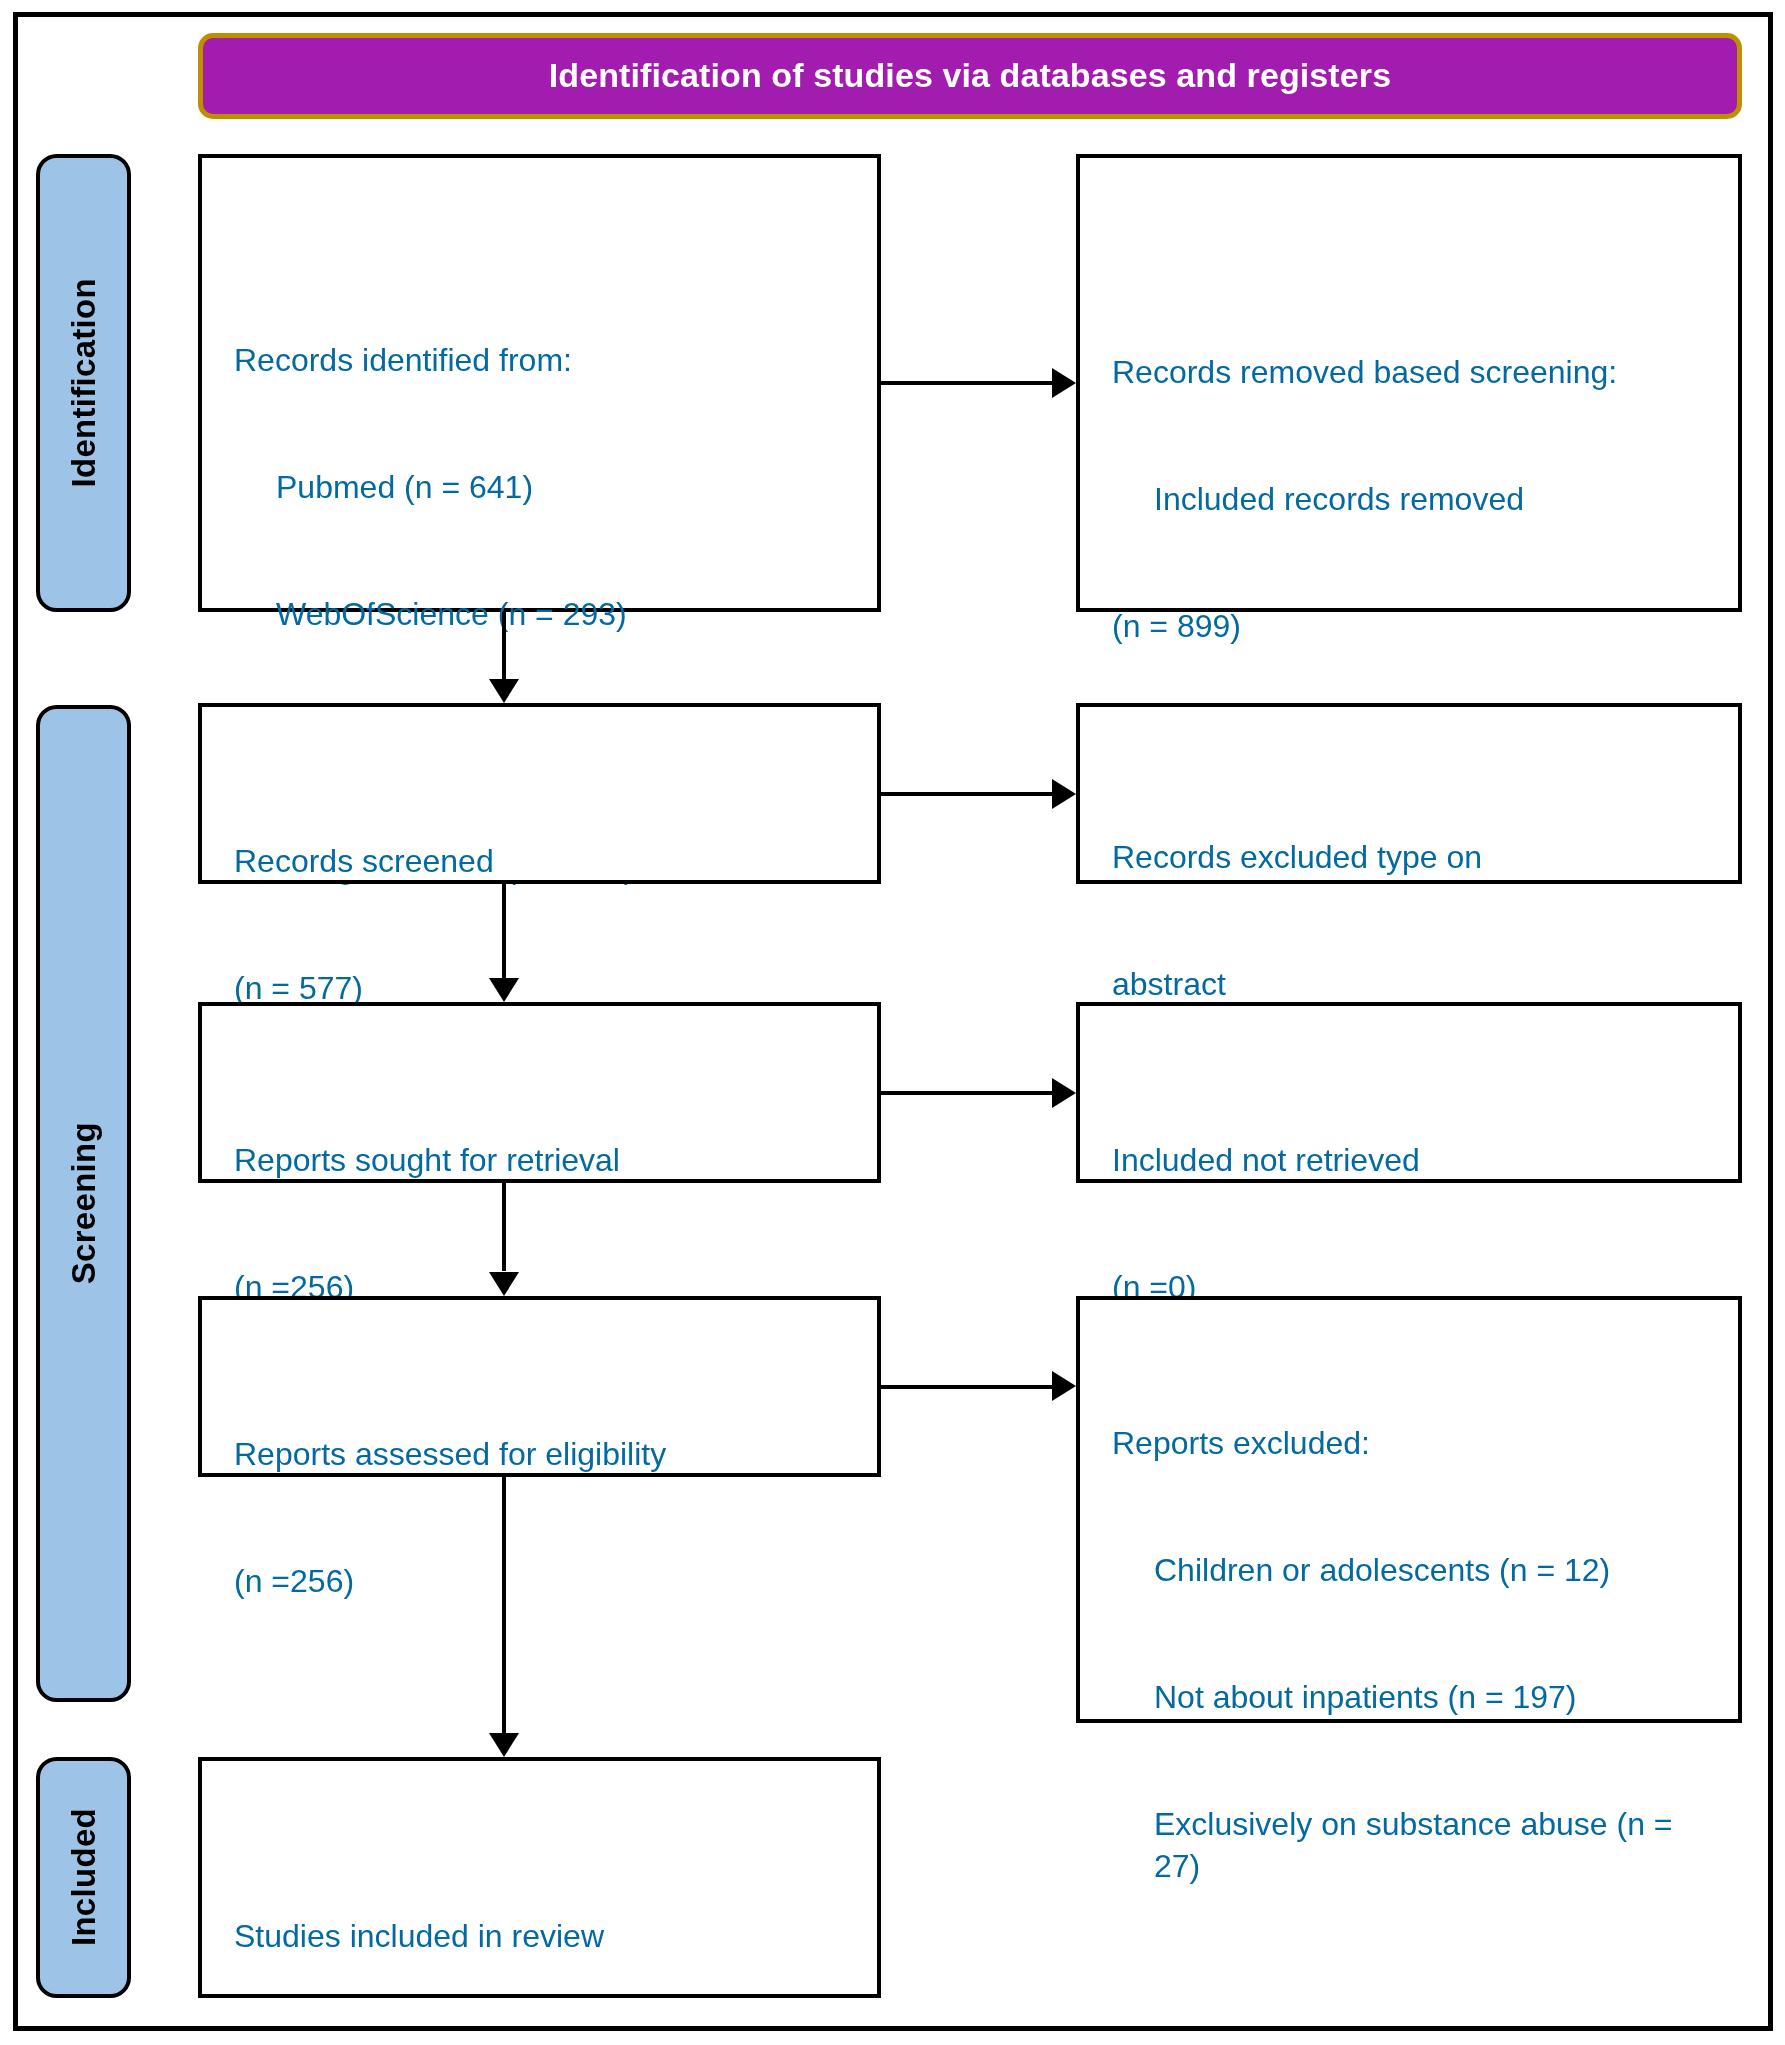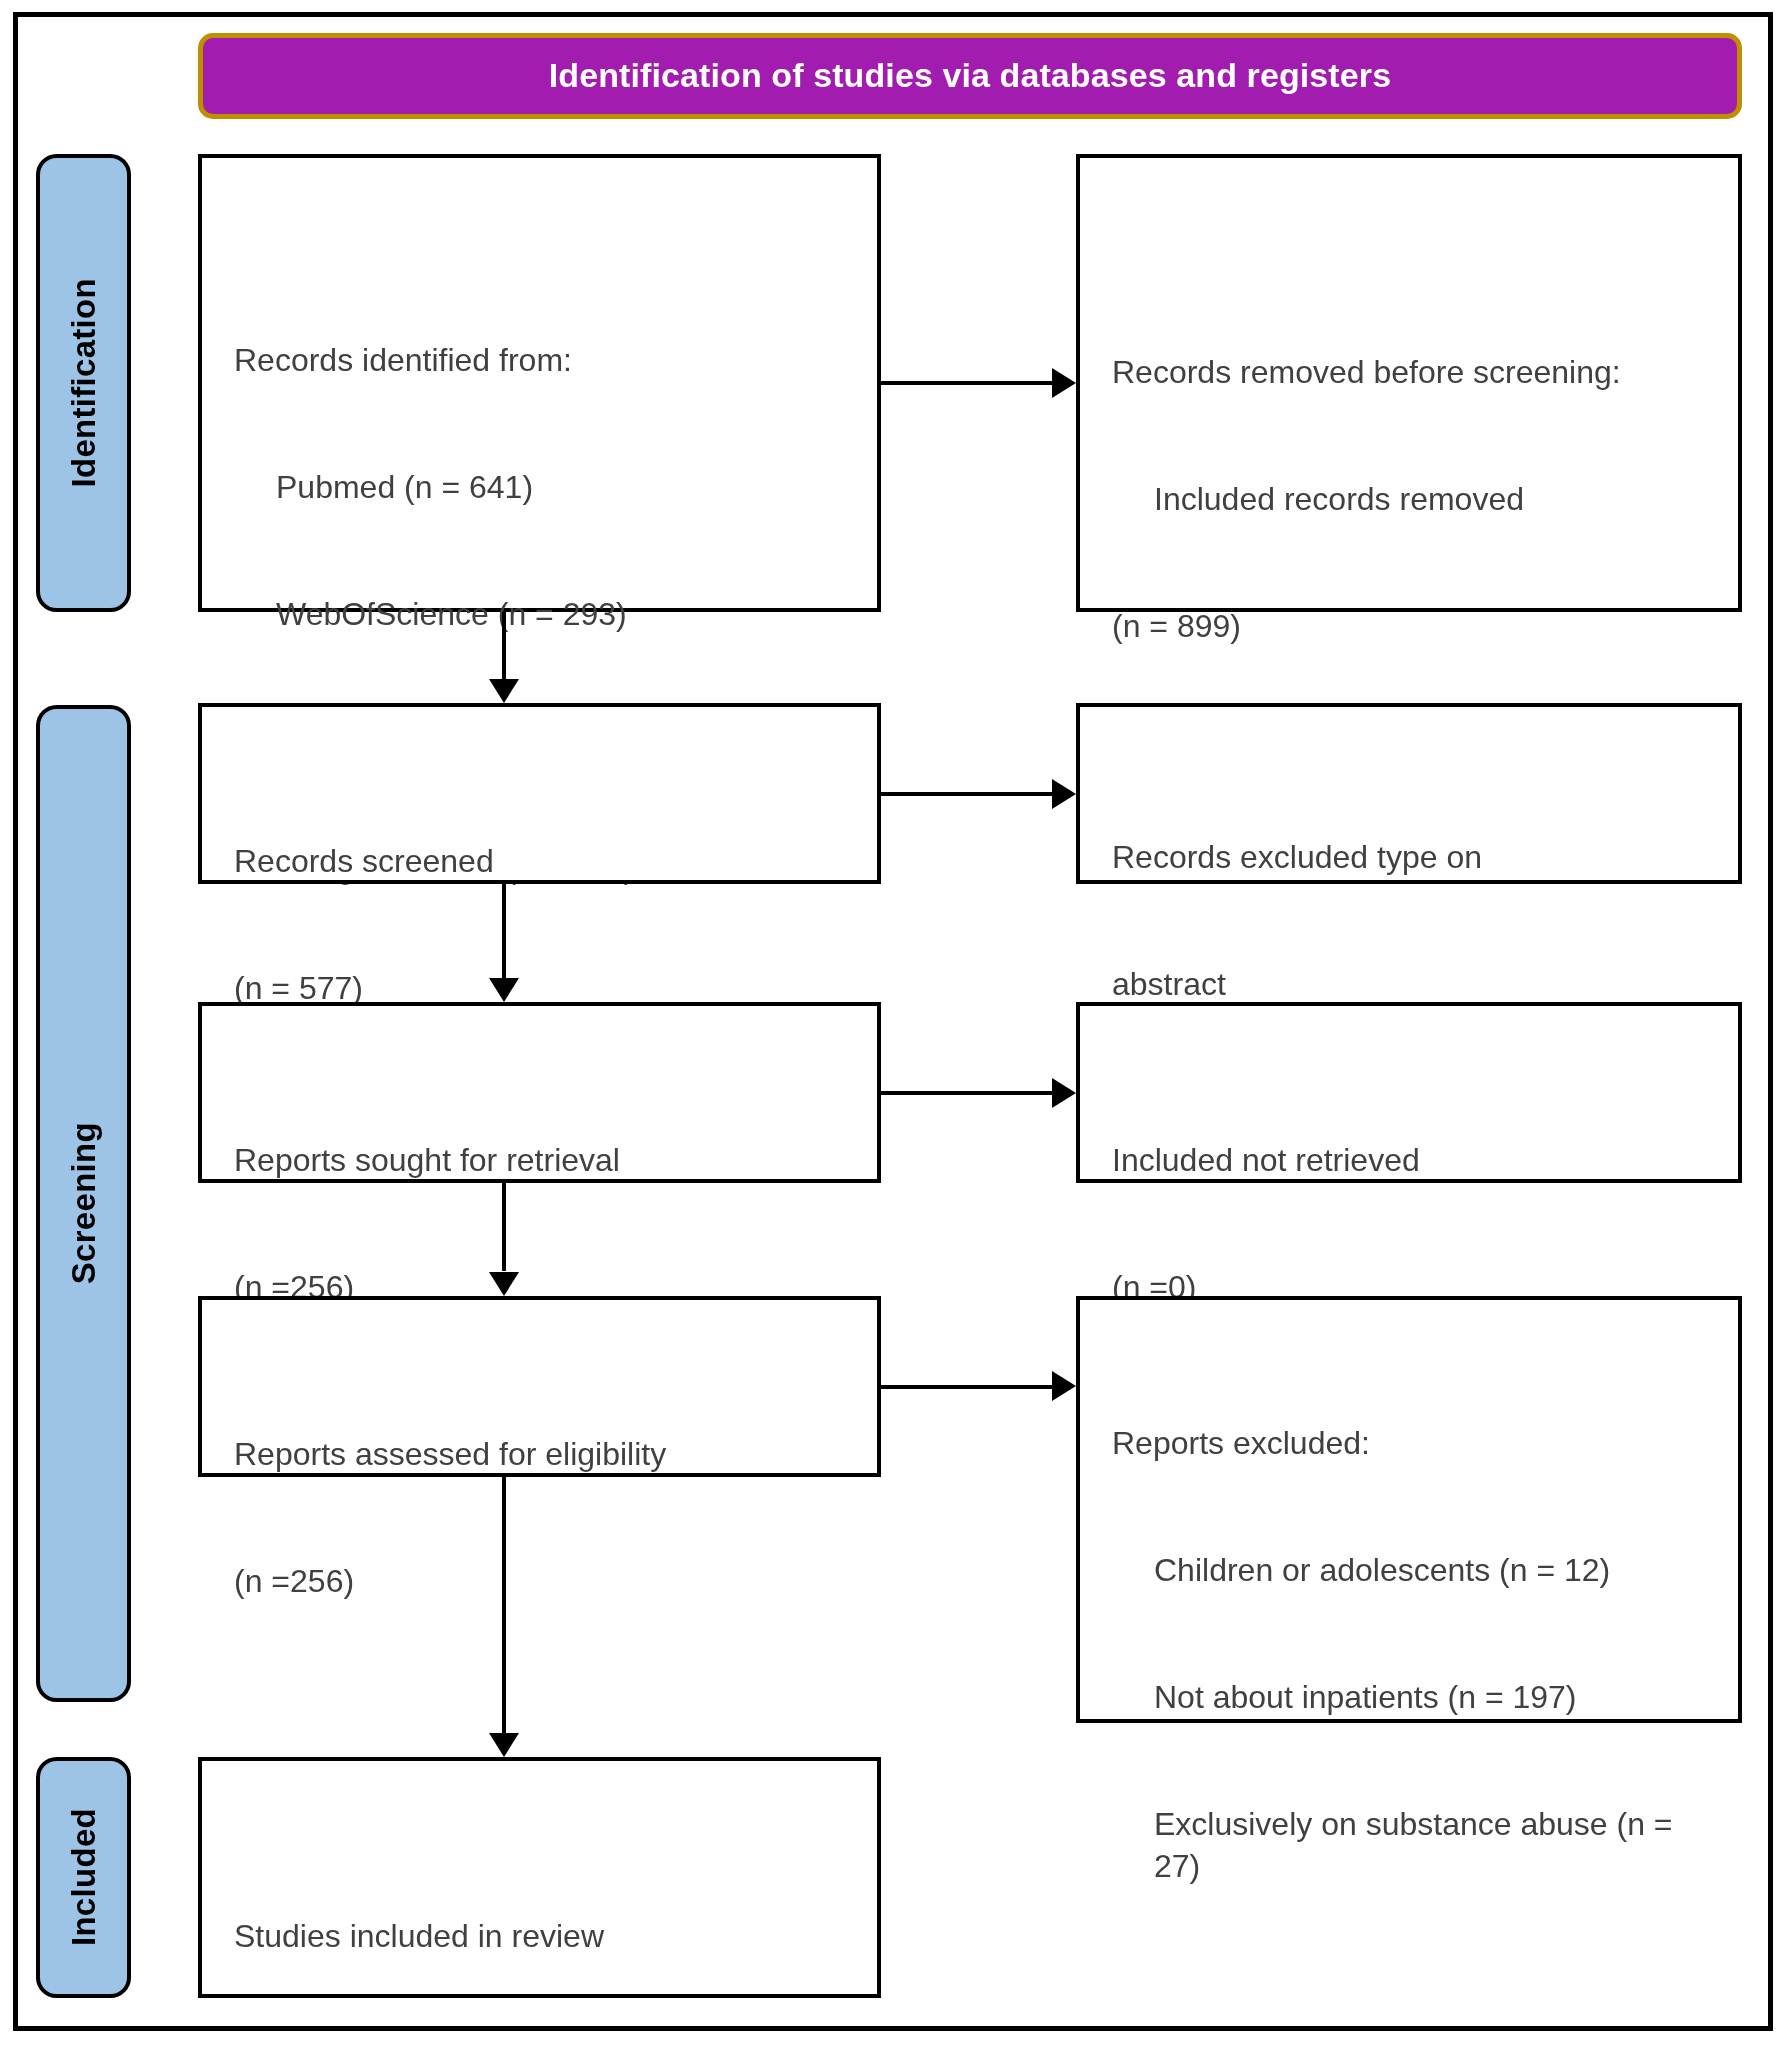--- a/index.html
+++ b/index.html
@@ -87,21 +87,21 @@
     border: 4.6px solid #000000;
     box-sizing: border-box;
     padding: 0;
   }
   .flow-box-text {
     position: absolute;
     left: 32px;
     right: 17px;
     font-size: 32px;
     line-height: 1.32;
-    color: #404040;
+    color: #0369a1;
     white-space: pre-wrap;
   }
   .box-line { display: block; }
   .box-line.sub { padding-left: 42px; text-indent: 0; }
 
   
   #box-identified          { left: 198px; top: 154px;  width: 683px; height: 458px; }
   #box-screened            { left: 198px; top: 703px; width: 683px; height: 181px; }
   #box-sought              { left: 198px; top: 1002px; width: 683px; height: 181px; }
   #box-assessed            { left: 198px; top: 1296px; width: 683px; height: 181px; }
@@ -196,21 +196,21 @@
       <span class="box-line">Records identified from:</span>
       <span class="box-line sub">Pubmed (n = 641)</span>
       <span class="box-line sub">WebOfScience (n = 293)</span>
       <span class="box-line sub">PsycINFO (n = 141)</span>
       <span class="box-line sub">Google Scholar (n = 401)</span>
     </div>
   </div>
 
   <div class="flow-box" id="box-removed-before">
     <div class="flow-box-text">
-      <span class="box-line"><span>Records removed </span><span class="ital">before screening</span><span>:</span></span>
+      <span class="box-line"><span>Records removed </span><span class="ital">based screening</span><span>:</span></span>
       <span class="box-line sub">Included records removed</span>
       <span class="box-line">(n = 899)</span>
     </div>
   </div>
 
   <div class="flow-box" id="box-screened">
     <div class="flow-box-text">
       <span class="box-line">Records screened</span>
       <span class="box-line">(n = 577)</span>
     </div>

